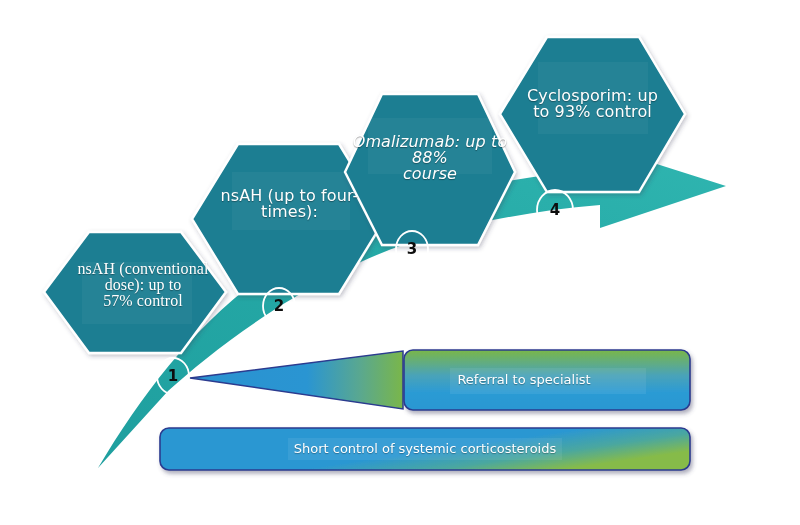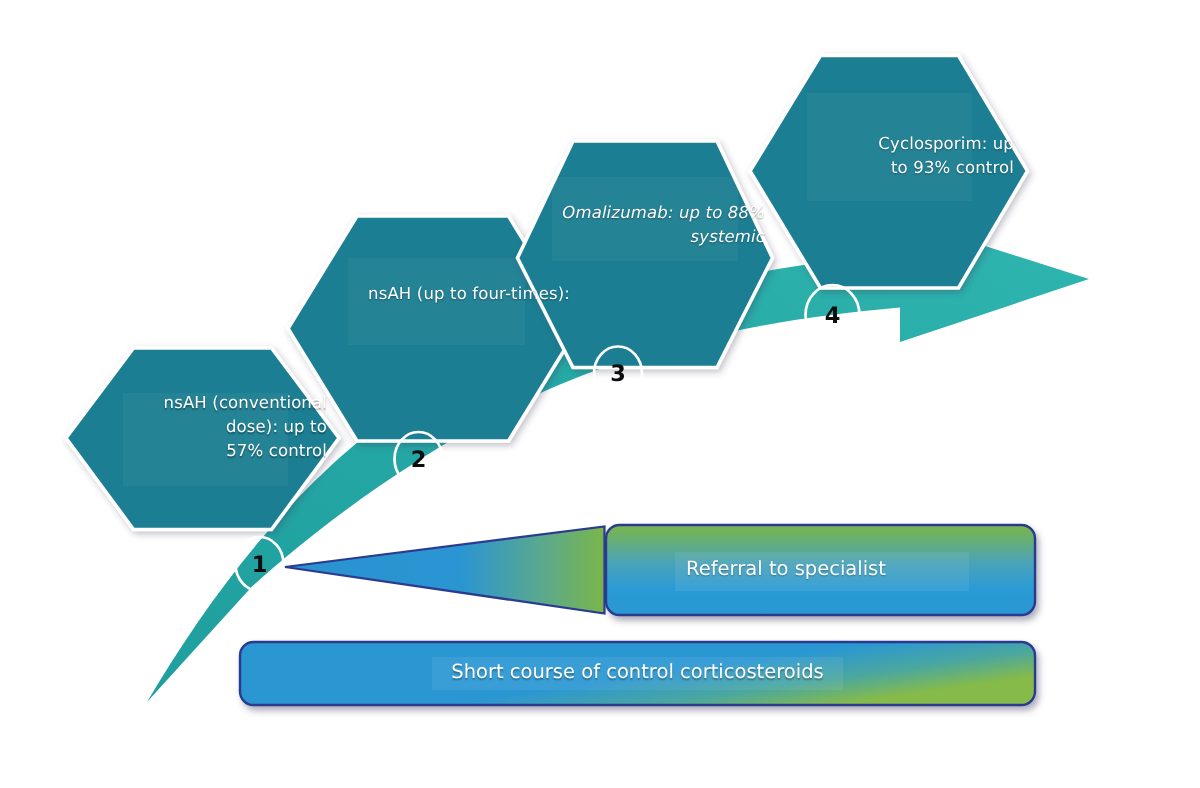--- a/index.html
+++ b/index.html
@@ -4,22 +4,22 @@
 <style>
   html,body{margin:0;padding:0;background:#ffffff;}
   body{
     width:800px;height:525px;overflow:hidden;
     font-family:"DejaVu Sans","Liberation Sans",sans-serif;
     position:relative;
   }
   #stage{position:absolute;left:0;top:0;width:800px;height:525px;}
   #stage svg{position:absolute;left:0;top:0;}
   .hexlabel{
-    position:absolute;color:#ffffff;text-align:right;
-    font-size:11px;line-height:16px;letter-spacing:.1px;
+    position:absolute;color:#ffffff;text-align:center;
+    font-size:16px;line-height:16px;letter-spacing:.1px;
     text-shadow:0 1px 1px rgba(0,0,0,.35);
     pointer-events:none;
   }
   .steplabel{
     position:absolute;color:#0d0d0d;font-weight:bold;font-size:15px;
     text-align:center;width:30px;line-height:30px;
   }
   .barlabel{
     position:absolute;color:#ffffff;text-align:center;
     font-size:13px;line-height:17px;
@@ -106,42 +106,42 @@
       <rect x="404" y="350" width="286" height="60" rx="9" ry="9" fill="url(#gBarRef)" stroke="#2b3b8f" stroke-width="1.6" filter="url(#softShadow)"></rect>
       <rect x="450" y="368" width="196" height="26" fill="#ffffff" opacity="0.07"></rect>
     </g>
 
     <g>
       <rect x="160" y="428" width="530" height="42" rx="9" ry="9" fill="url(#gBarCort)" stroke="#2b3b8f" stroke-width="1.6" filter="url(#softShadow)"></rect>
       <rect x="288" y="438" width="274" height="22" fill="#ffffff" opacity="0.07"></rect>
     </g>
   </svg>
 
-  <div class="hexlabel" style="left:48px;top:261px;width:170px;">
+  <div class="hexlabel" style="left:58px;top:261px;width:170px;font-family:Liberation Serif, serif;">
     <div>nsAH (conventional</div>
     <div>dose): up to</div>
     <div>57% control</div>
   </div>
 
   <div class="hexlabel" style="left:199px;top:188px;width:181px;">
     <div>nsAH (up to four-times):</div>
   </div>
 
   <div class="hexlabel" style="left:350px;top:134px;width:160px;font-style:italic;">
     <div>Omalizumab: up to 88%</div>
-    <div>systemic</div>
+    <div>course</div>
   </div>
 
   <div class="hexlabel" style="left:509px;top:88px;width:167px;">
     <div>Cyclosporim: up</div>
     <div>to 93% control</div>
   </div>
 
   <div class="steplabel" style="left:158px;top:361px;">1</div>
   <div class="steplabel" style="left:264px;top:291px;">2</div>
   <div class="steplabel" style="left:397px;top:234px;">3</div>
   <div class="steplabel" style="left:540px;top:195px;">4</div>
 
   <div class="barlabel" style="left:404px;top:371px;width:240px;">Referral to specialist</div>
 
-  <div class="barlabel" style="left:160px;top:440px;width:530px;">Short course of control corticosteroids</div>
+  <div class="barlabel" style="left:160px;top:440px;width:530px;">Short control of systemic corticosteroids</div>
 
 </div>
 
 </body></html>

